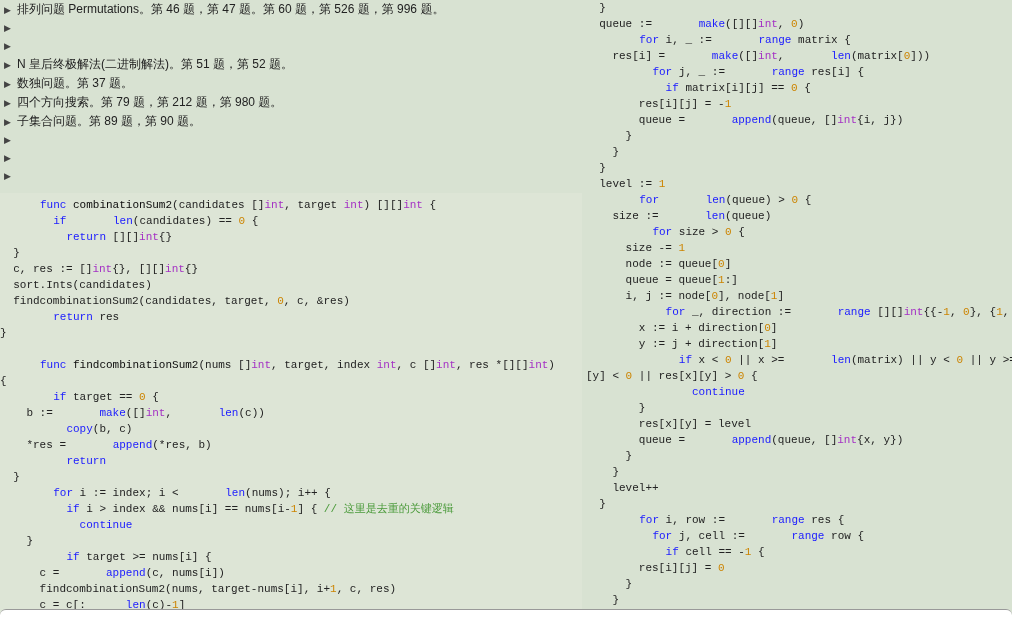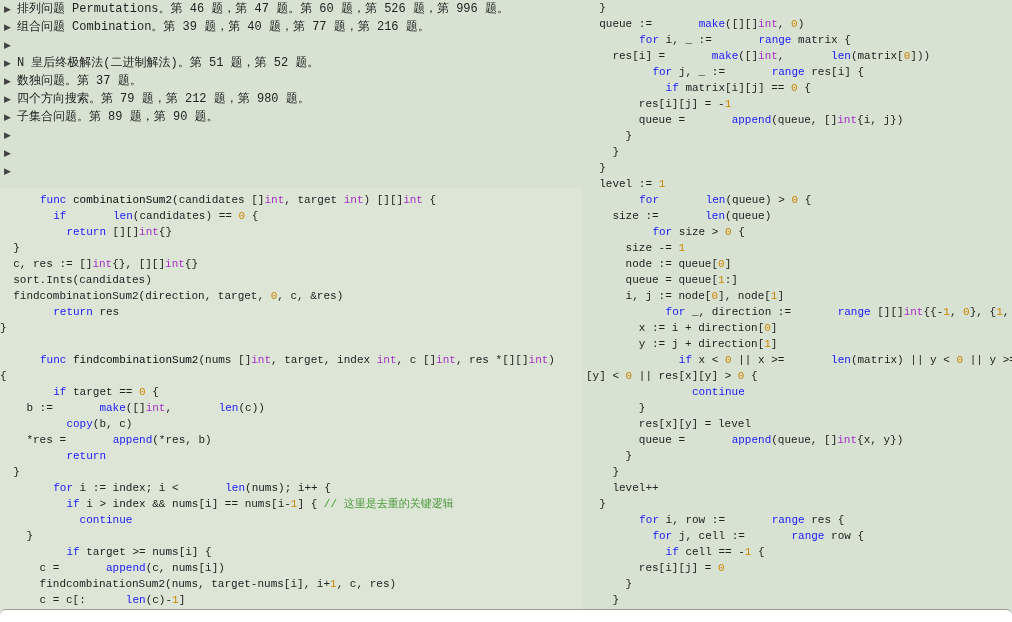--- a/index.html
+++ b/index.html
@@ -14,40 +14,39 @@
   .bullets { background:#d8e2d2; padding:0 0 8px 0; }
   .bullet { display:flex; align-items:baseline; gap:6px; line-height:18px; padding-left:4px; }
   .bullet .tri { font-size:9px; color:#444; }
   .bullet span.t { color:#222; }
 
   .code { background:#dde5d6; font-family:Menlo, Consolas, "Courier New", monospace; font-size:11px; line-height:16px; padding:4px 0 0 0; white-space:pre; }
   .right .code { background:#d8e2d2; padding-top:0; padding-left:4px;}
   .left .code  { padding-left:0; }
 
   .k  { color:#1a1aff;padding-left:40px; }   
-  .t  { color:#a430c4;font-family:Liberation Mono, monospace; }   
+  .t  { color:#a430c4; }   
   .nm { color:#cc8400; }   
   .c  { color:#4a9a3a; }   
   .fn { color:#0a0a0a; }   
 
   .bar { position:absolute; left:0; right:0; bottom:0; height:13px; background:#fff; border-top:1px solid #999; border-radius:6px 6px 0 0;}
 </style>
 </head>
 <body>
 
 <div class="page">
   <div class="col left">
     <div class="bullets">
       <div class="bullet">
           <span class="tri">▶</span>
           <span class="t">排列问题 Permutations。第 46 题，第 47 题。第 60 题，第 526 题，第 996 题。</span>
         </div>
       <div class="bullet">
           <span class="tri">▶</span>
-          <span class="t">组合问题 Combination。第 39 题，第 40 题，第 77 题，第 216 题。</span>
         </div>
       <div class="bullet">
           <span class="tri">▶</span>
         </div>
       <div class="bullet">
           <span class="tri">▶</span>
           <span class="t">N 皇后终极解法(二进制解法)。第 51 题，第 52 题。</span>
         </div>
       <div class="bullet">
           <span class="tri">▶</span>
@@ -71,21 +70,21 @@
           <span class="tri">▶</span>
         </div>
     </div>
 
 <div class="code"><span class="k">func</span> <span class="fn">combinationSum2</span><span>(candidates []</span><span class="t">int</span><span>, target </span><span class="t">int</span><span>) [][]</span><span class="t">int</span><span> {</span>
   <span class="k">if</span> <span class="k">len</span><span>(candidates) == </span><span class="nm">0</span><span> {</span>
     <span class="k">return</span><span> [][]</span><span class="t">int</span><span>{}</span>
 <span>  }</span>
 <span>  c, res := []</span><span class="t">int</span><span>{}, [][]</span><span class="t">int</span><span>{}</span>
 <span>  sort.Ints(candidates)</span>
-<span>  findcombinationSum2(direction, target, </span><span class="nm">0</span><span>, c, &amp;res)</span>
+<span>  findcombinationSum2(candidates, target, </span><span class="nm">0</span><span>, c, &amp;res)</span>
   <span class="k">return</span><span> res</span>
 <span>}</span>
 
 <span class="k">func</span> <span class="fn">findcombinationSum2</span><span>(nums []</span><span class="t">int</span><span>, target, index </span><span class="t">int</span><span>, c []</span><span class="t">int</span><span>, res *[][]</span><span class="t">int</span><span>)</span>
 <span>{</span>
   <span class="k">if</span><span> target == </span><span class="nm">0</span><span> {</span>
 <span>    b := </span><span class="k">make</span><span>([]</span><span class="t">int</span><span>, </span><span class="k">len</span><span>(c))</span>
     <span class="k">copy</span><span>(b, c)</span>
 <span>    *res = </span><span class="k">append</span><span>(*res, b)</span>
     <span class="k">return</span>

